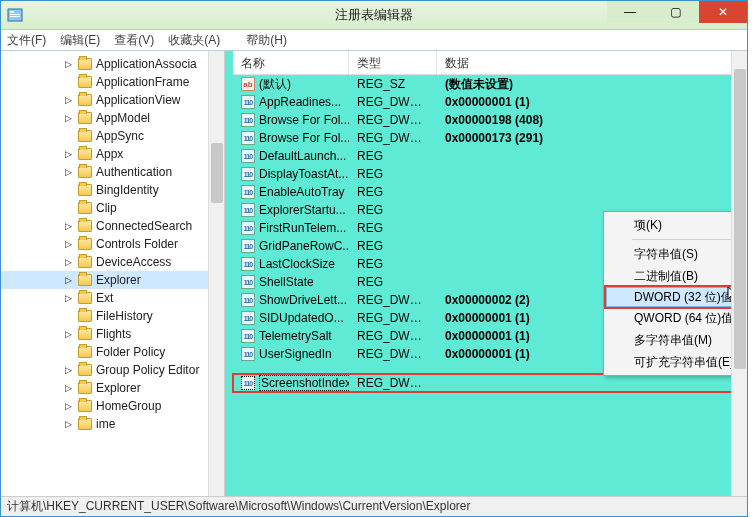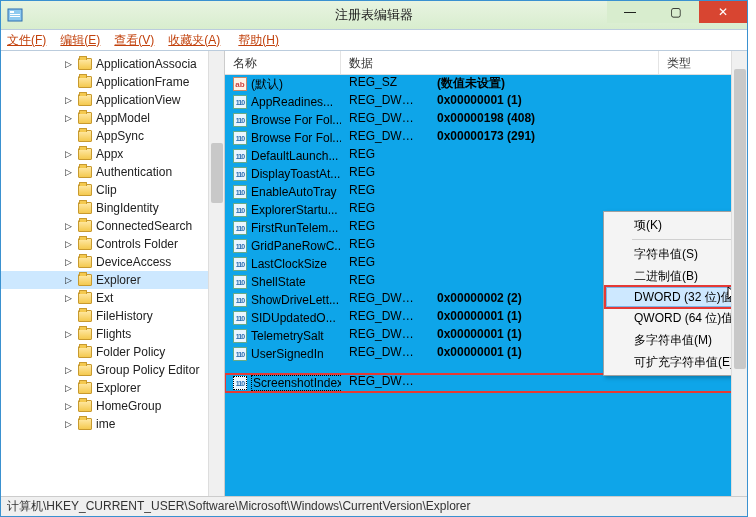--- a/index.html
+++ b/index.html
@@ -6,44 +6,44 @@
   body { margin: 0; background: #fff; }
   .window { width: 748px; height: 517px; border: 1px solid #3a91d0; position: relative; background:#fff; overflow:hidden;}
   .titlebar { height: 28px; background: linear-gradient(#e8f4e1,#d8edce); display:flex; align-items:center; position:relative;}
   .title-icon { width:16px; height:16px; margin:0 6px; display:inline-block; }
   .title-icon svg{width:16px;height:16px;}
   .title-text { position:absolute; left:0; right:0; text-align:center; font-size:13px; color:#222;}
   .win-controls { position:absolute; right:0; top:0; display:flex; height:22px;}
   .win-btn { width:46px; height:22px; display:flex; align-items:center; justify-content:center; background:#d8edce;}
   .win-btn.close { background:#d84531; color:#fff; width:48px;}
   .menubar { height:22px; border-top:1px solid #bcd; border-bottom:1px solid #bcd; background:#fff; display:flex; align-items:center; padding:0 6px; gap:14px;}
-  .menubar span{color:#c2410c;text-decoration:underline;}
+  .menubar span{color:#404040;}
   .content { display:flex; height:calc(100% - 28px - 22px - 20px); }
   .statusbar { height:20px; border-top:1px solid #ccc; background:#f0f0f0; display:flex; align-items:center; padding:0 6px; color:#333;}
   
   .tree { width:224px; border-right:1px solid #ccc; overflow:hidden; position:relative; background:#fff;}
   .tree-inner{padding:4px 0;}
   .tree-item { display:flex; align-items:center; height:18px; padding-left:48px; white-space:nowrap; gap:4px;}
   .tree-item.level2{padding-left:62px;}
   .twisty{width:11px;height:11px;flex:0 0 11px;color:#666;display:flex;align-items:center;justify-content:center;font-size:9px;}
   .folder{width:14px;height:12px;flex:0 0 14px;background:linear-gradient(#ffe9a6,#f4c94f);border:1px solid #c89a2e;border-radius:1px;position:relative;}
   .folder::before{content:"";position:absolute;top:-3px;left:0;width:6px;height:3px;background:#f4c94f;border:1px solid #c89a2e;border-bottom:none;border-radius:1px 1px 0 0;}
   .tree-item.selected{background:#cde8ff;}
   .tree-item span{color:#222;}
   .vscroll{position:absolute;right:0;top:0;width:16px;height:100%;background:#f0f0f0;border-left:1px solid #ddd;}
   .vscroll .thumb{position:absolute;left:2px;width:12px;background:#c8c8c8;border-radius:2px;}
   
-  .list { flex:1; position:relative; overflow:hidden; background:#0ea5e9;}
+  .list { flex:1; position:relative; overflow:hidden; background:#5eead4;padding-left:8px;}
   .list-header{height:24px;display:flex;border-bottom:1px solid #ddd;background:#fff;}
   .list-header .col{border-right:1px solid #e4e4e4;padding:4px 8px;color:#333;}
   .col-name{width:116px;}
   .col-type{width:88px;}
   .col-data{flex:1;}
   .rows{}
-  .row{display:flex;height:18px;}
+  .row{display:flex;height:18px;align-items:center;}
   .row.highlight{outline:2px solid #e53935;outline-offset:-1px;margin-top:11px;}
   .row.selected-edit .cell-name span{border:1px dotted #000;padding:0 1px;}
   .cell{padding:0 8px;white-space:nowrap;overflow:hidden;text-overflow:ellipsis;}
   .cell-name{width:116px;display:flex;align-items:center;gap:4px;}
   .cell-type{width:88px;}
   .cell-data{flex:1;font-weight:bold;}
   .val-icon{width:14px;height:14px;flex:0 0 14px;border:1px solid #6a8;background:#eaf6ff;display:flex;align-items:center;justify-content:center;font-size:8px;color:#2a6db0;font-weight:bold;}
   .val-icon.str{border-color:#c86;background:#fff3e6;}
   .val-icon.str::after{content:"ab";color:#c44;}
   .val-icon.bin::after{content:"110";font-size:7px;letter-spacing:-1px;}
@@ -77,21 +77,21 @@
       <div class="win-btn">▢</div>
       <div class="win-btn close">✕</div>
     </div>
   </div>
 
   <div class="menubar" id="menubar">
       <span>文件(F)</span>
       <span>编辑(E)</span>
       <span>查看(V)</span>
       <span>收藏夹(A)</span>
-      <span style="margin-left: 4px;">帮助(H)</span>
+      <span style="margin-left: 12px;">帮助(H)</span>
     </div>
 
   <div class="content">
 
     <div class="tree">
       <div class="tree-inner" id="tree">
           <div class="tree-item level2">
             <span class="twisty">▷</span>
             <span class="folder"></span>
             <span>ApplicationAssocia</span>
@@ -122,26 +122,26 @@
             <span>Appx</span>
           </div>
           <div class="tree-item level2">
             <span class="twisty">▷</span>
             <span class="folder"></span>
             <span>Authentication</span>
           </div>
           <div class="tree-item level2">
             <span class="twisty"></span>
             <span class="folder"></span>
+            <span>BingIdentity</span>
+          </div>
+          <div class="tree-item level2">
+            <span class="twisty"></span>
+            <span class="folder"></span>
             <span>Clip</span>
-          </div>
-          <div class="tree-item level2">
-            <span class="twisty"></span>
-            <span class="folder"></span>
-            <span>BingIdentity</span>
           </div>
           <div class="tree-item level2">
             <span class="twisty">▷</span>
             <span class="folder"></span>
             <span>ConnectedSearch</span>
           </div>
           <div class="tree-item level2">
             <span class="twisty">▷</span>
             <span class="folder"></span>
             <span>Controls Folder</span>
@@ -198,22 +198,22 @@
           </div>
         </div>
       <div class="vscroll">
           <div class="thumb" style="top:92px;height:60px;"></div>
         </div>
     </div>
 
     <div class="list">
       <div class="list-header">
         <div class="col col-name">名称</div>
+        <div class="col col-type">类型</div>
         <div class="col col-data">数据</div>
-        <div class="col col-type">类型</div>
       </div>
       <div class="rows" id="rows">
           <div class="row">
             <div class="cell cell-name">
               <span class="val-icon str"></span>
               <span>(默认)</span>
             </div>
             <div class="cell cell-type">REG_SZ</div>
             <div class="cell cell-data">(数值未设置)</div>
           </div>

